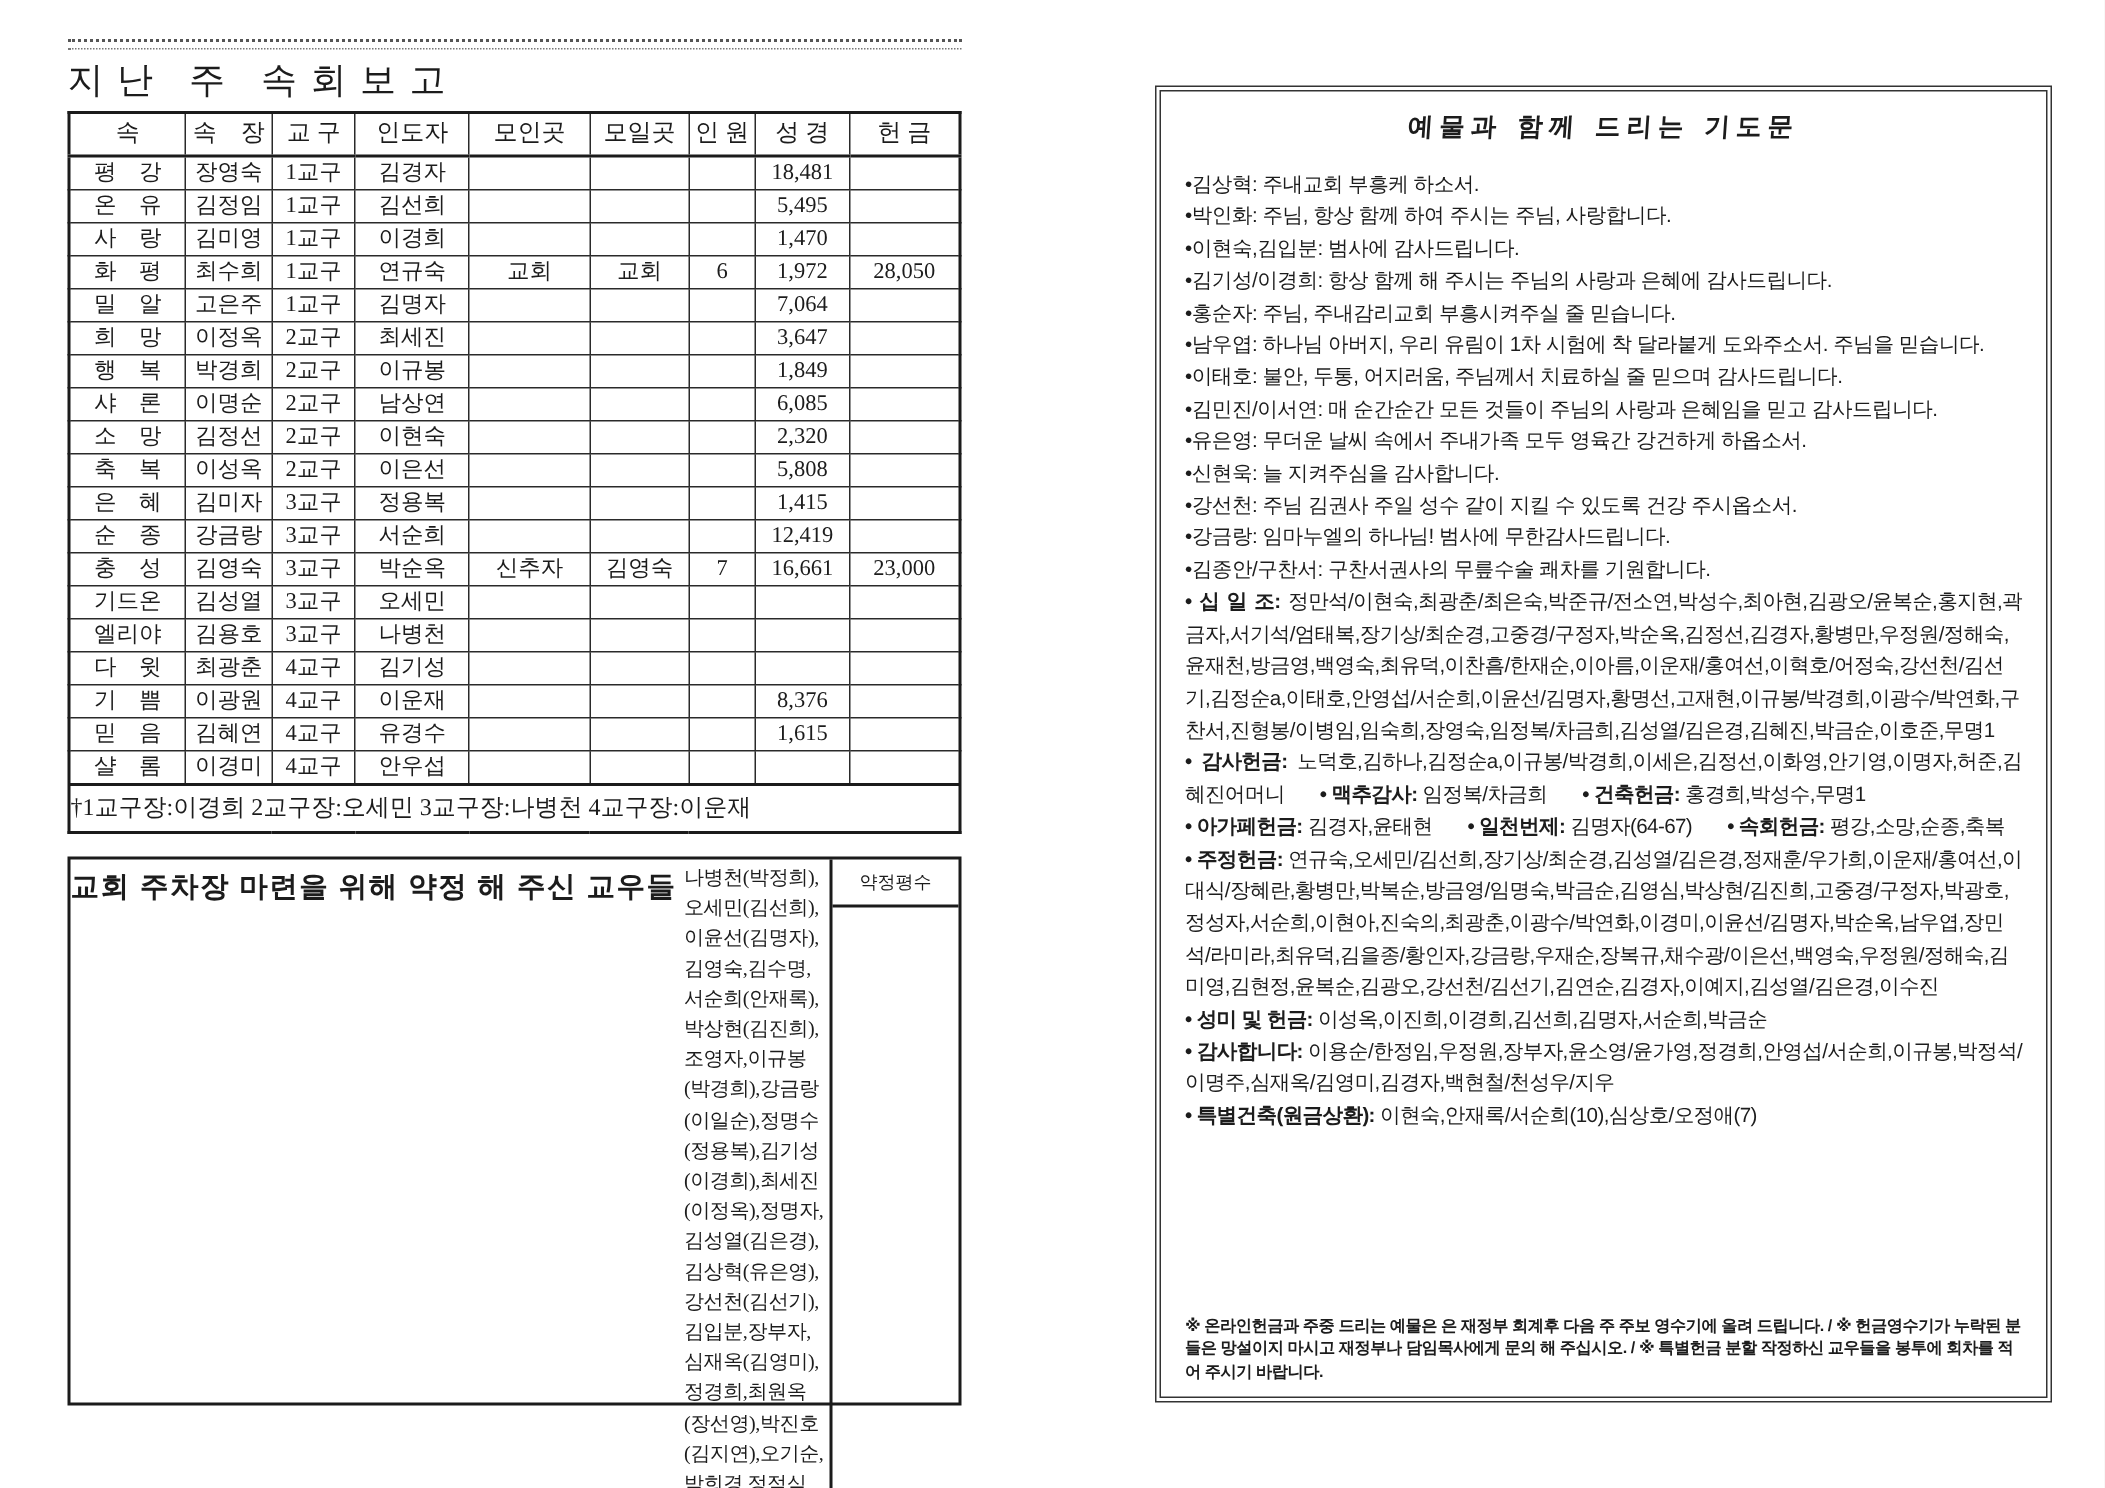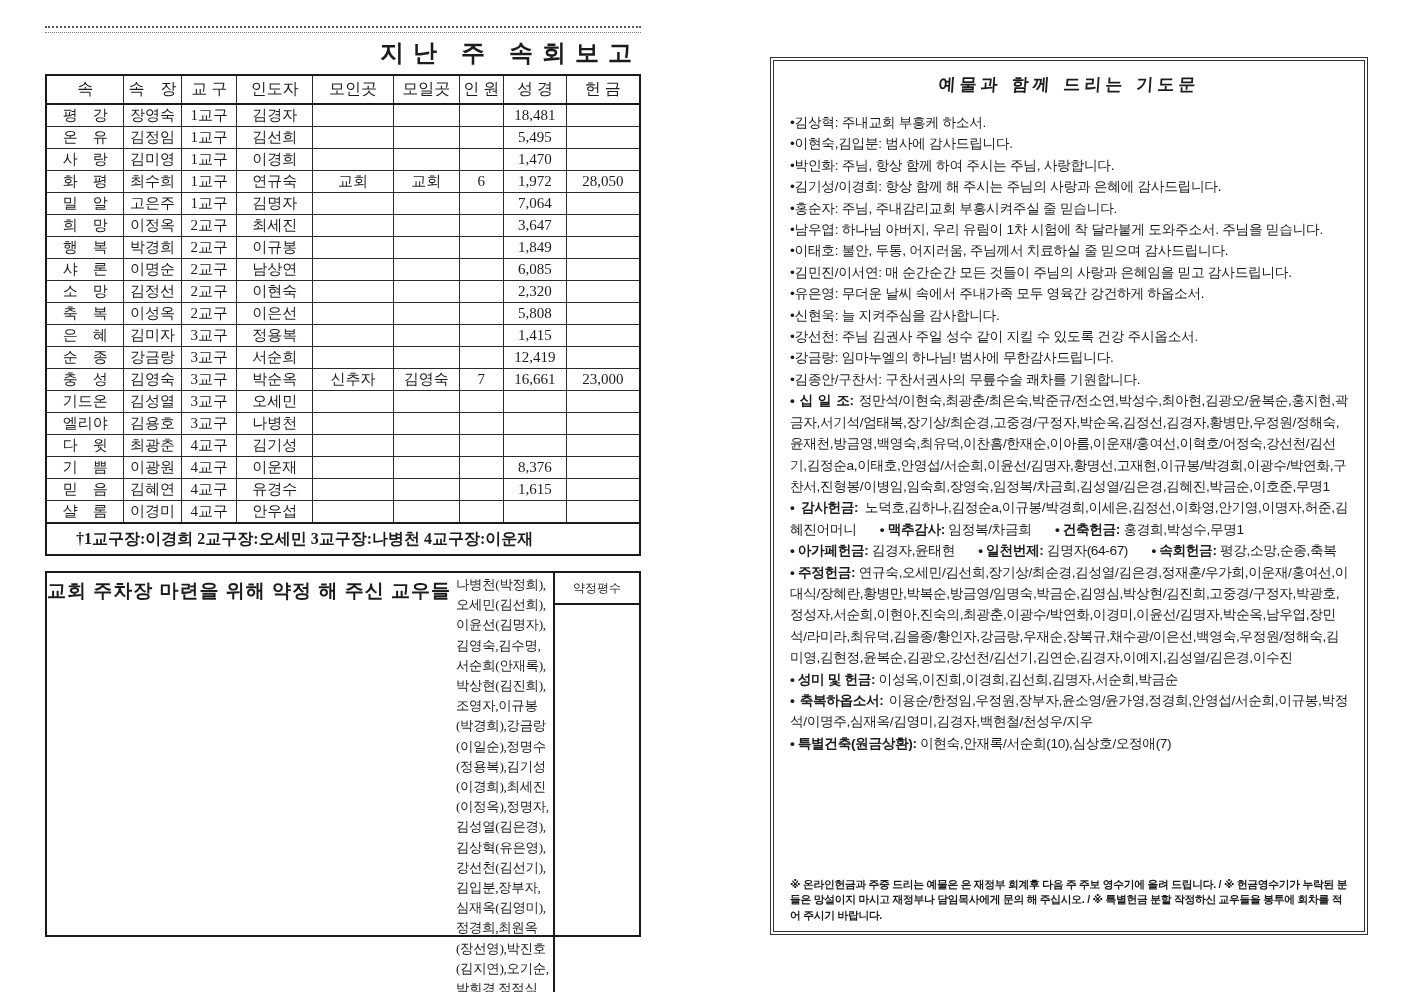--- a/index.html
+++ b/index.html
@@ -2,26 +2,26 @@
 <html><head>
 <meta charset="utf-8">
 <style>
   html,body{margin:0;padding:0;background:#f4f4f2;}
   .canvas{position:relative;width:1403px;height:992px;background:#ffffff;
     font-family:"Liberation Serif","DejaVu Serif",serif;color:#1c1c1c;}
 
   
   .left-page{position:absolute;left:45px;top:26px;width:596px;}
   .top-rule{height:4px;border-top:2px dotted #555;border-bottom:1px dotted #777;margin-bottom:4px;}
-  .report-title{margin:2px 0 5px 0;text-align:right;font-size:24px;font-weight:bold;letter-spacing:9px;}
+  .report-title{margin:2px 0 5px 0;text-align:left;font-size:24px;font-weight:normal;letter-spacing:9px;}
   table.report{border-collapse:collapse;width:100%;table-layout:fixed;border:2px solid #1b1b1b;}
   table.report th,table.report td{border:1px solid #2a2a2a;text-align:center;padding:0 2px;
     height:21px;font-size:15px;line-height:1.05;overflow:hidden;white-space:nowrap;}
   table.report thead th{height:27px;font-size:16px;font-weight:500;border-bottom:2px solid #1b1b1b;}
-  table.report tfoot td{height:30px;text-align:left;font-weight:bold;font-size:16px;padding-left:29px;
+  table.report tfoot td{height:30px;text-align:left;font-weight:normal;font-size:16px;padding-left:0;
     border-top:2px solid #1b1b1b;}
   col.c0{width:77px}col.c1{width:57px}col.c2{width:55px}col.c3{width:75px}col.c4{width:80px}
   col.c5{width:65px}col.c6{width:44px}col.c7{width:62px}col.c8{width:73px}
 
   
   .pledge-box{margin-top:15px;border:2px solid #1b1b1b;display:grid;grid-template-columns:1fr 84px;height:362px;}
   .p-left{display:flex;border-right:2px solid #1b1b1b;min-width:0;}
   .p-title{border-bottom:2px solid #1b1b1b;text-align:center;font-weight:bold;font-size:19px;
     letter-spacing:1px;padding:5px 0 4px 0;font-family:"Liberation Sans","DejaVu Sans",sans-serif;}
   .p-names-wrap{flex:1;display:flex;flex-direction:column;justify-content:flex-end;overflow:hidden;
@@ -318,39 +318,39 @@
         <div class="p-val target">175평</div>
       </div>
     </div>
   </div>
 
   <div class="right-page">
     <div class="r-inner">
       <div class="r-title">예물과 함께 드리는 기도문</div>
       <div id="prayers">
           <div class="prayer-line">•김상혁: 주내교회 부흥케 하소서.</div>
+          <div class="prayer-line">•박인화: 주님, 항상 함께 하여 주시는 주님, 사랑합니다.</div>
           <div class="prayer-line">•이현숙,김입분: 범사에 감사드립니다.</div>
-          <div class="prayer-line">•박인화: 주님, 항상 함께 하여 주시는 주님, 사랑합니다.</div>
           <div class="prayer-line">•김기성/이경희: 항상 함께 해 주시는 주님의 사랑과 은혜에 감사드립니다.</div>
           <div class="prayer-line">•홍순자: 주님, 주내감리교회 부흥시켜주실 줄 믿습니다.</div>
           <div class="prayer-line">•남우엽: 하나님 아버지, 우리 유림이 1차 시험에 착 달라붙게 도와주소서. 주님을 믿습니다.</div>
           <div class="prayer-line">•이태호: 불안, 두통, 어지러움, 주님께서 치료하실 줄 믿으며 감사드립니다.</div>
           <div class="prayer-line">•김민진/이서연: 매 순간순간 모든 것들이 주님의 사랑과 은혜임을 믿고 감사드립니다.</div>
           <div class="prayer-line">•유은영: 무더운 날씨 속에서 주내가족 모두 영육간 강건하게 하옵소서.</div>
           <div class="prayer-line">•신현욱: 늘 지켜주심을 감사합니다.</div>
           <div class="prayer-line">•강선천: 주님 김권사 주일 성수 같이 지킬 수 있도록 건강 주시옵소서.</div>
           <div class="prayer-line">•강금랑: 임마누엘의 하나님! 범사에 무한감사드립니다.</div>
           <div class="prayer-line">•김종안/구찬서: 구찬서권사의 무릎수술 쾌차를 기원합니다.</div>
         </div>
       <div id="offerings">
           <div class="offer-par gap"><b class="offer-label">• 십 일 조:</b> 정만석/이현숙,최광춘/최은숙,박준규/전소연,박성수,최아현,김광오/윤복순,홍지현,곽금자,서기석/엄태복,장기상/최순경,고중경/구정자,박순옥,김정선,김경자,황병만,우정원/정해숙,윤재천,방금영,백영숙,최유덕,이찬흠/한재순,이아름,이운재/홍여선,이혁호/어정숙,강선천/김선기,김정순a,이태호,안영섭/서순희,이윤선/김명자,황명선,고재현,이규봉/박경희,이광수/박연화,구찬서,진형봉/이병임,임숙희,장영숙,임정복/차금희,김성열/김은경,김혜진,박금순,이호준,무명1 </div>
           <div class="offer-par gap"><b class="offer-label">• 감사헌금:</b> 노덕호,김하나,김정순a,이규봉/박경희,이세은,김정선,이화영,안기영,이명자,허준,김혜진어머니 <b class="offer-label seg-gap">• 맥추감사:</b> 임정복/차금희 <b class="offer-label seg-gap">• 건축헌금:</b> 홍경희,박성수,무명1 </div>
           <div class="offer-par gap"><b class="offer-label">• 아가페헌금:</b> 김경자,윤태현 <b class="offer-label seg-gap">• 일천번제:</b> 김명자(64-67) <b class="offer-label seg-gap">• 속회헌금:</b> 평강,소망,순종,축복 </div>
           <div class="offer-par gap"><b class="offer-label">• 주정헌금:</b> 연규숙,오세민/김선희,장기상/최순경,김성열/김은경,정재훈/우가희,이운재/홍여선,이대식/장혜란,황병만,박복순,방금영/임명숙,박금순,김영심,박상현/김진희,고중경/구정자,박광호,정성자,서순희,이현아,진숙의,최광춘,이광수/박연화,이경미,이윤선/김명자,박순옥,남우엽,장민석/라미라,최유덕,김을종/황인자,강금랑,우재순,장복규,채수광/이은선,백영숙,우정원/정해숙,김미영,김현정,윤복순,김광오,강선천/김선기,김연순,김경자,이예지,김성열/김은경,이수진 </div>
           <div class="offer-par"><b class="offer-label">• 성미 및 헌금:</b> 이성옥,이진희,이경희,김선희,김명자,서순희,박금순 </div>
-          <div class="offer-par"><b class="offer-label">• 축복하옵소서:</b> 이용순/한정임,우정원,장부자,윤소영/윤가영,정경희,안영섭/서순희,이규봉,박정석/이명주,심재옥/김영미,김경자,백현철/천성우/지우 </div>
+          <div class="offer-par"><b class="offer-label">• 감사합니다:</b> 이용순/한정임,우정원,장부자,윤소영/윤가영,정경희,안영섭/서순희,이규봉,박정석/이명주,심재옥/김영미,김경자,백현철/천성우/지우 </div>
           <div class="offer-par"><b class="offer-label">• 특별건축(원금상환):</b> 이현숙,안재록/서순희(10),심상호/오정애(7) </div>
         </div>
       <div class="r-notice">※ 온라인헌금과 주중 드리는 예물은 은 재정부 회계후 다음 주 주보 영수기에 올려 드립니다. / ※ 헌금영수기가 누락된 분들은 망설이지 마시고 재정부나 담임목사에게 문의 해 주십시오. / ※ 특별헌금 분할 작정하신 교우들을 봉투에 회차를 적어 주시기 바랍니다.</div>
     </div>
   </div>
 
 </div>
 
 </body></html>

